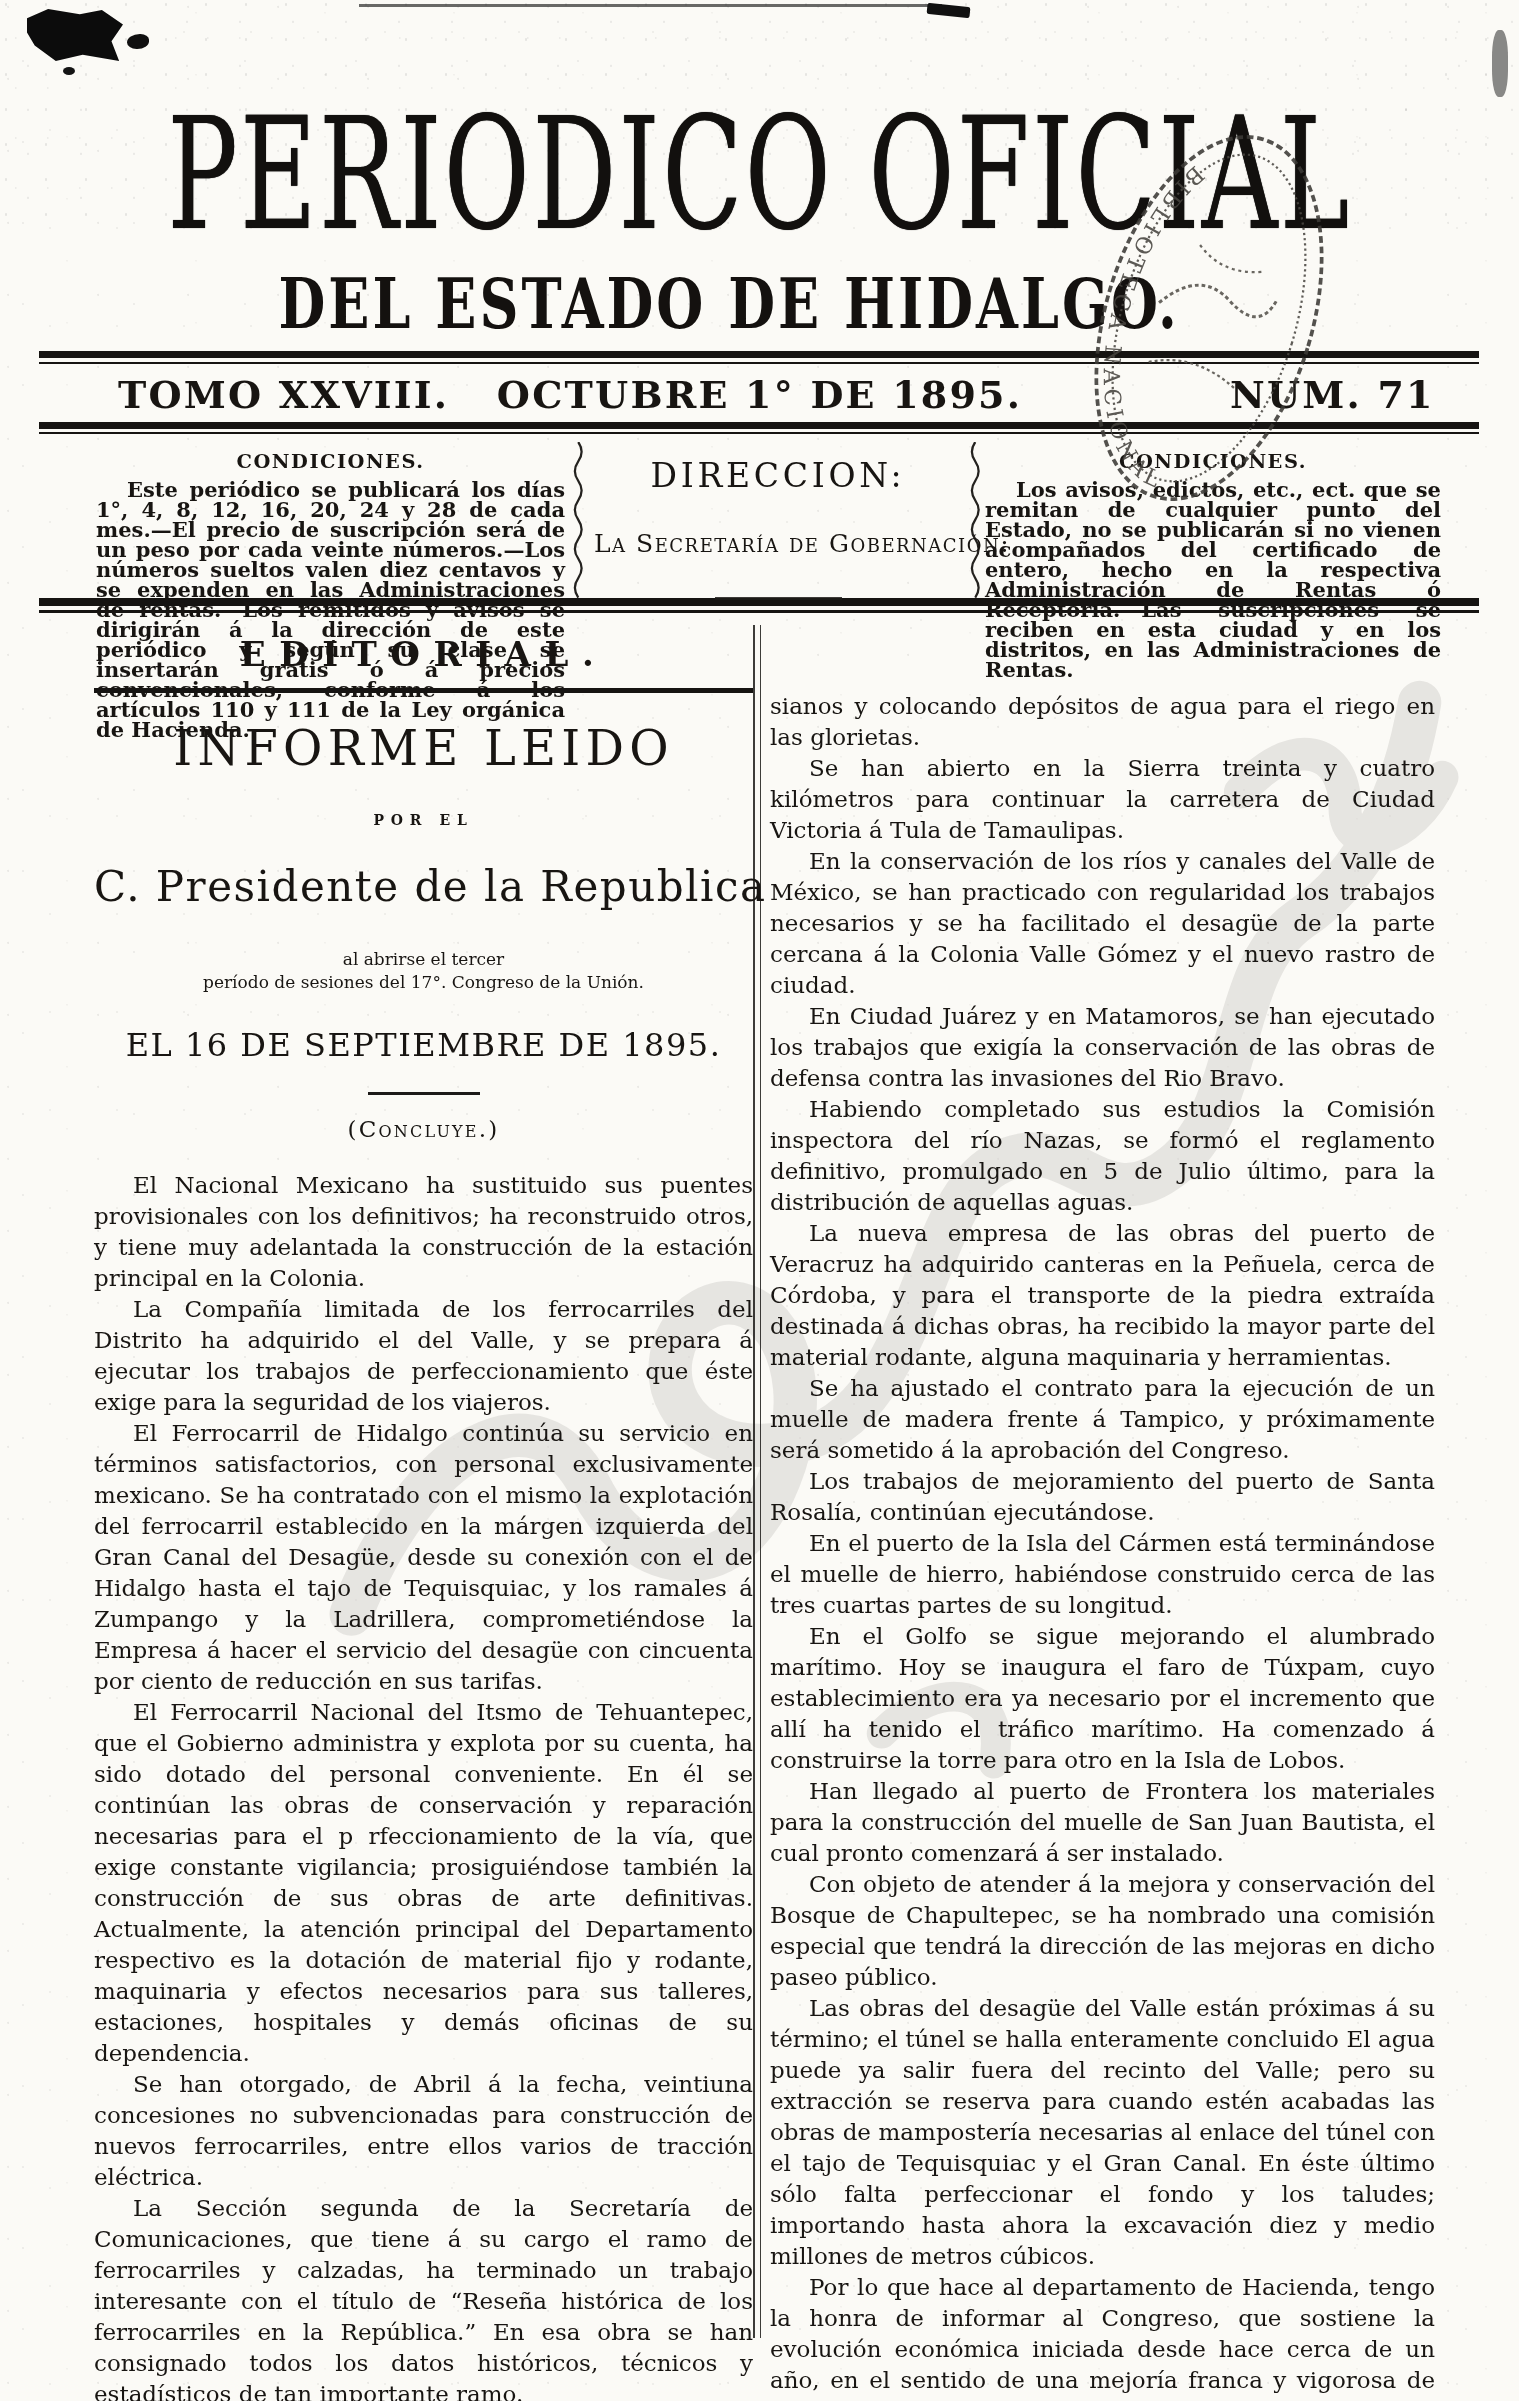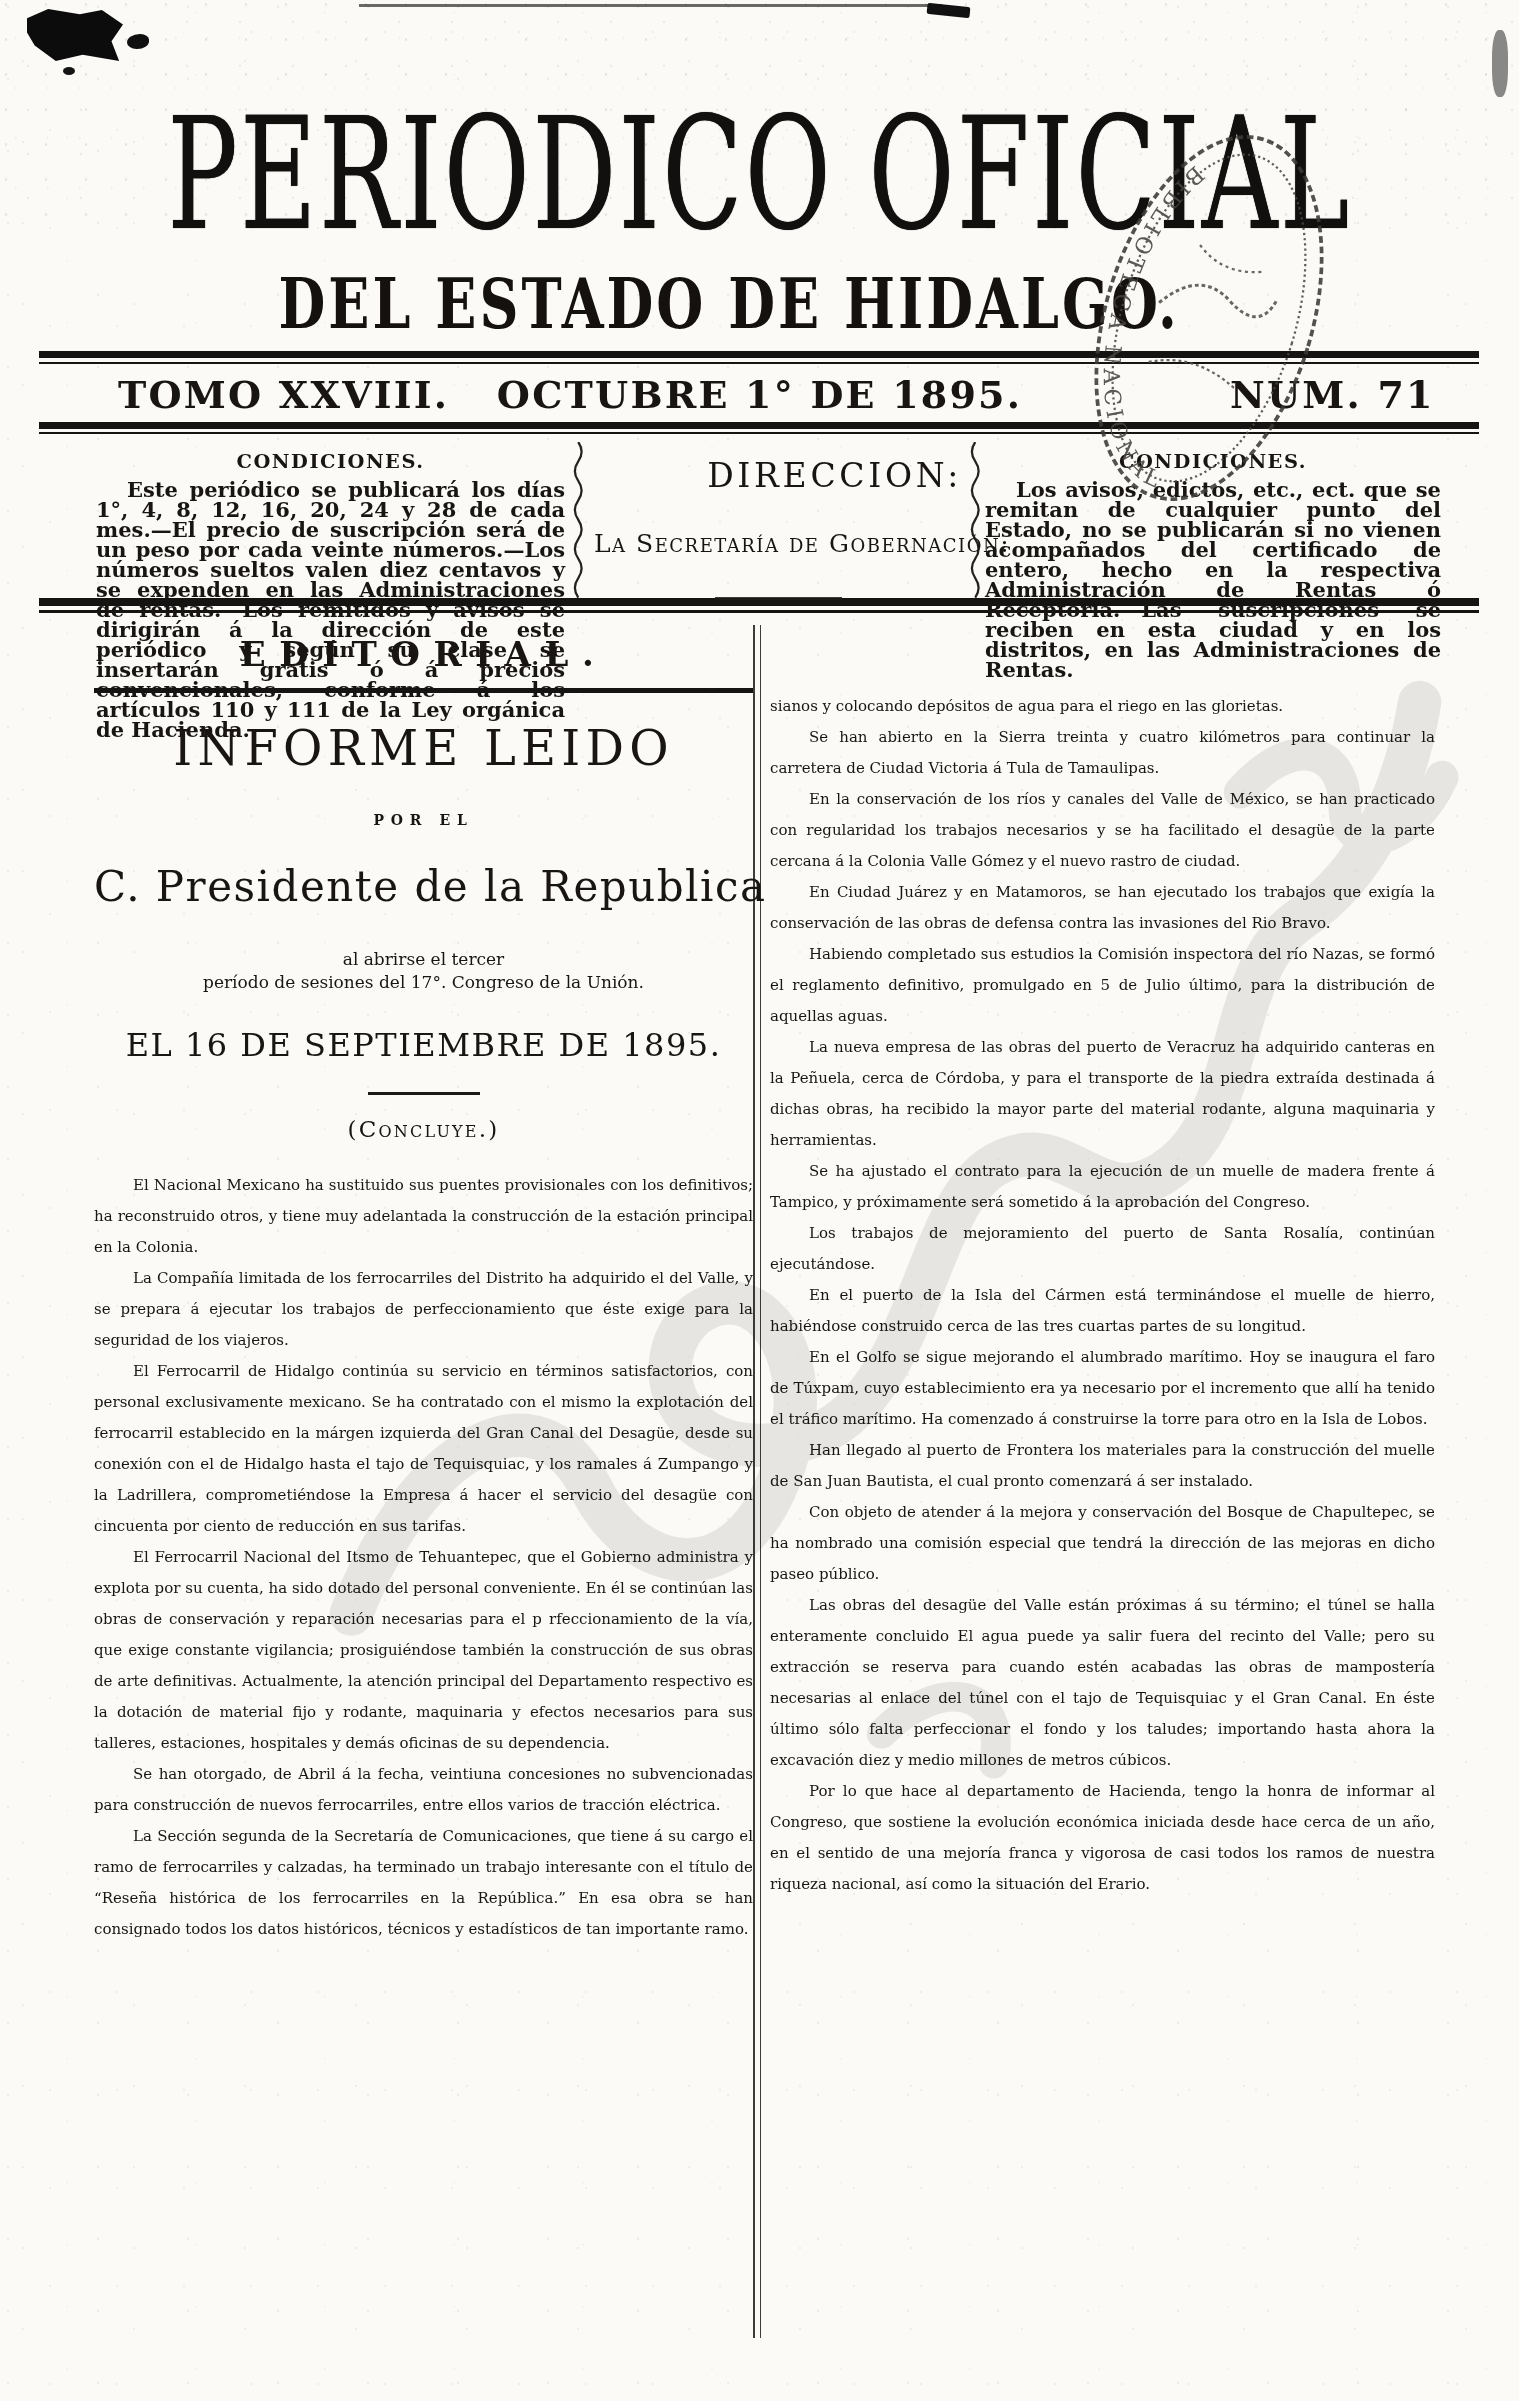--- a/index.html
+++ b/index.html
@@ -63,21 +63,21 @@
 
   
   .hbox{top:445px;}
   .hbox .c-head{text-align:center;font-size:19.4px;font-weight:bold;letter-spacing:1.5px;margin:4.5px 0 7.5px 0;}
   .hbox .c-body{font-size:21px;line-height:20px;font-weight:bold;text-align:justify;}
   .hbox .c-body::first-line{}
   .box-left{left:96px;width:469px;}
   .box-left .c-body{text-indent:31px;}
   .box-right{left:985px;width:456px;}
   .box-right .c-body{text-indent:31px;}
-  .box-center{left:594px;width:368px;text-align:right;}
+  .box-center{left:594px;width:368px;text-align:center;}
   .dir-head{font-size:33px;letter-spacing:3.7px;margin-top:10.5px;font-weight:500;}
   .dir-office{font-size:25px;margin-top:34px;font-variant:small-caps;letter-spacing:1.5px;font-weight:500;white-space:nowrap;}
   .dir-rule{width:127px;border-top:3px solid #1c1a18;margin:39px auto 0 auto;opacity:.85;}
 
   .wavy{top:442px;width:10.5px;height:160px;}
 
   
   .col-divider{
     left:753px;top:625px;height:1713px;width:4.5px;
     border-left:2.2px solid #1d1b19;border-right:1.5px solid #1d1b19;opacity:.85;
@@ -90,21 +90,21 @@
   .ed-rule{border-top:5.2px solid #161412;margin-top:13.5px;}
   .ed-informe{text-align:center;font-size:48px;letter-spacing:5.2px;margin-top:27px;font-weight:500;white-space:nowrap;}
   .ed-porel{text-align:center;font-size:14px;letter-spacing:6.7px;margin-top:36px;font-weight:bold;}
   .ed-author{text-align:left;font-size:42px;letter-spacing:1.5px;margin-top:34px;font-weight:500;white-space:nowrap;}
   .ed-note{text-align:center;font-size:17px;line-height:23px;margin-top:37px;}
   .ed-date{text-align:center;font-size:32px;letter-spacing:1.5px;margin-top:32px;font-weight:500;white-space:nowrap;}
   .ed-smallrule{width:112px;border-top:3px solid #1c1a18;margin:28px auto 0 auto;}
   .ed-concluye{text-align:center;font-size:23px;font-variant:small-caps;letter-spacing:2.2px;margin-top:21px;font-weight:500;}
   .paras{margin-top:28px;}
   .paras p, .right-col p{
-    margin:0;font-size:15px;line-height:31px;text-align:justify;text-indent:39px;
+    margin:0;font-size:23px;line-height:31px;text-align:justify;text-indent:39px;
   }
   .right-col p:first-child{text-indent:0;}
 
   svg{display:block;}
   .seal-svg{left:1067px;top:94px;z-index:3;opacity:.88;}
   .watermark-svg{left:0;top:0;z-index:0;}
 </style>
 </head>
 <body>
 

